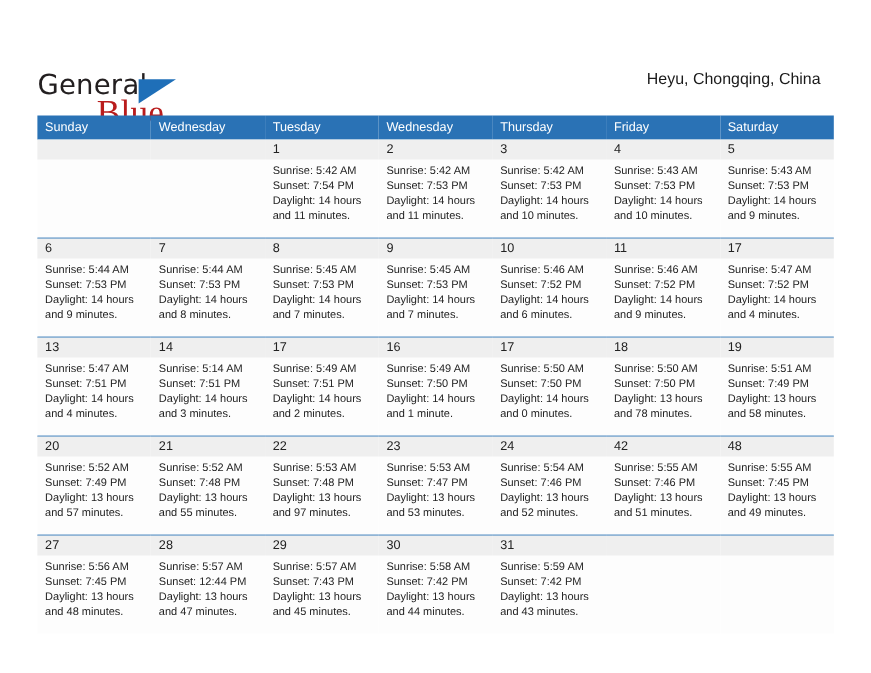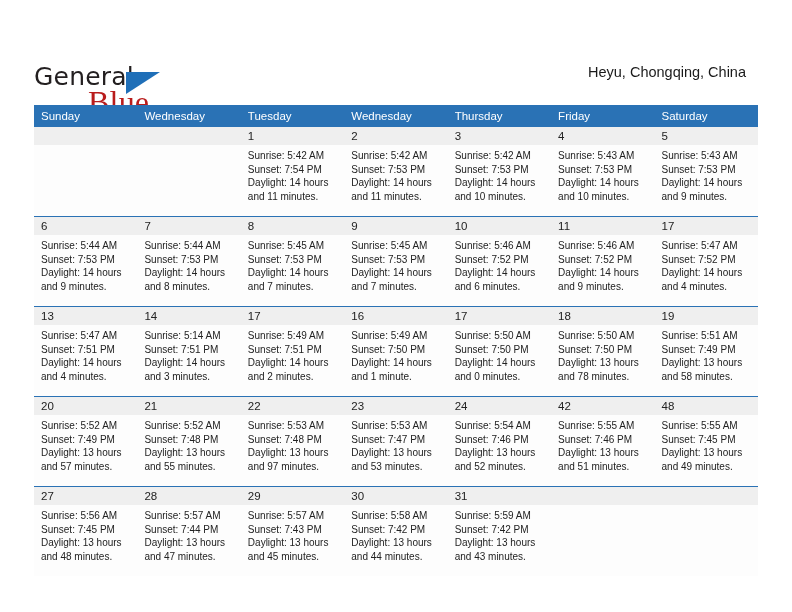--- a/index.html
+++ b/index.html
@@ -501,21 +501,21 @@
                 <div>Daylight: 13 hours</div>
                 <div>and 48 minutes.</div>
               </div>
             </div>
           </td>
           <td>
             <div class="cell-inner">
               <div class="daynum-band">28</div>
               <div class="cell-body">
                 <div>Sunrise: 5:57 AM</div>
-                <div>Sunset: 7:44 PM</div>
+                <div>Sunset: 12:44 PM</div>
                 <div>Daylight: 13 hours</div>
                 <div>and 47 minutes.</div>
               </div>
             </div>
           </td>
           <td>
             <div class="cell-inner">
               <div class="daynum-band">29</div>
               <div class="cell-body">
                 <div>Sunrise: 5:57 AM</div>

